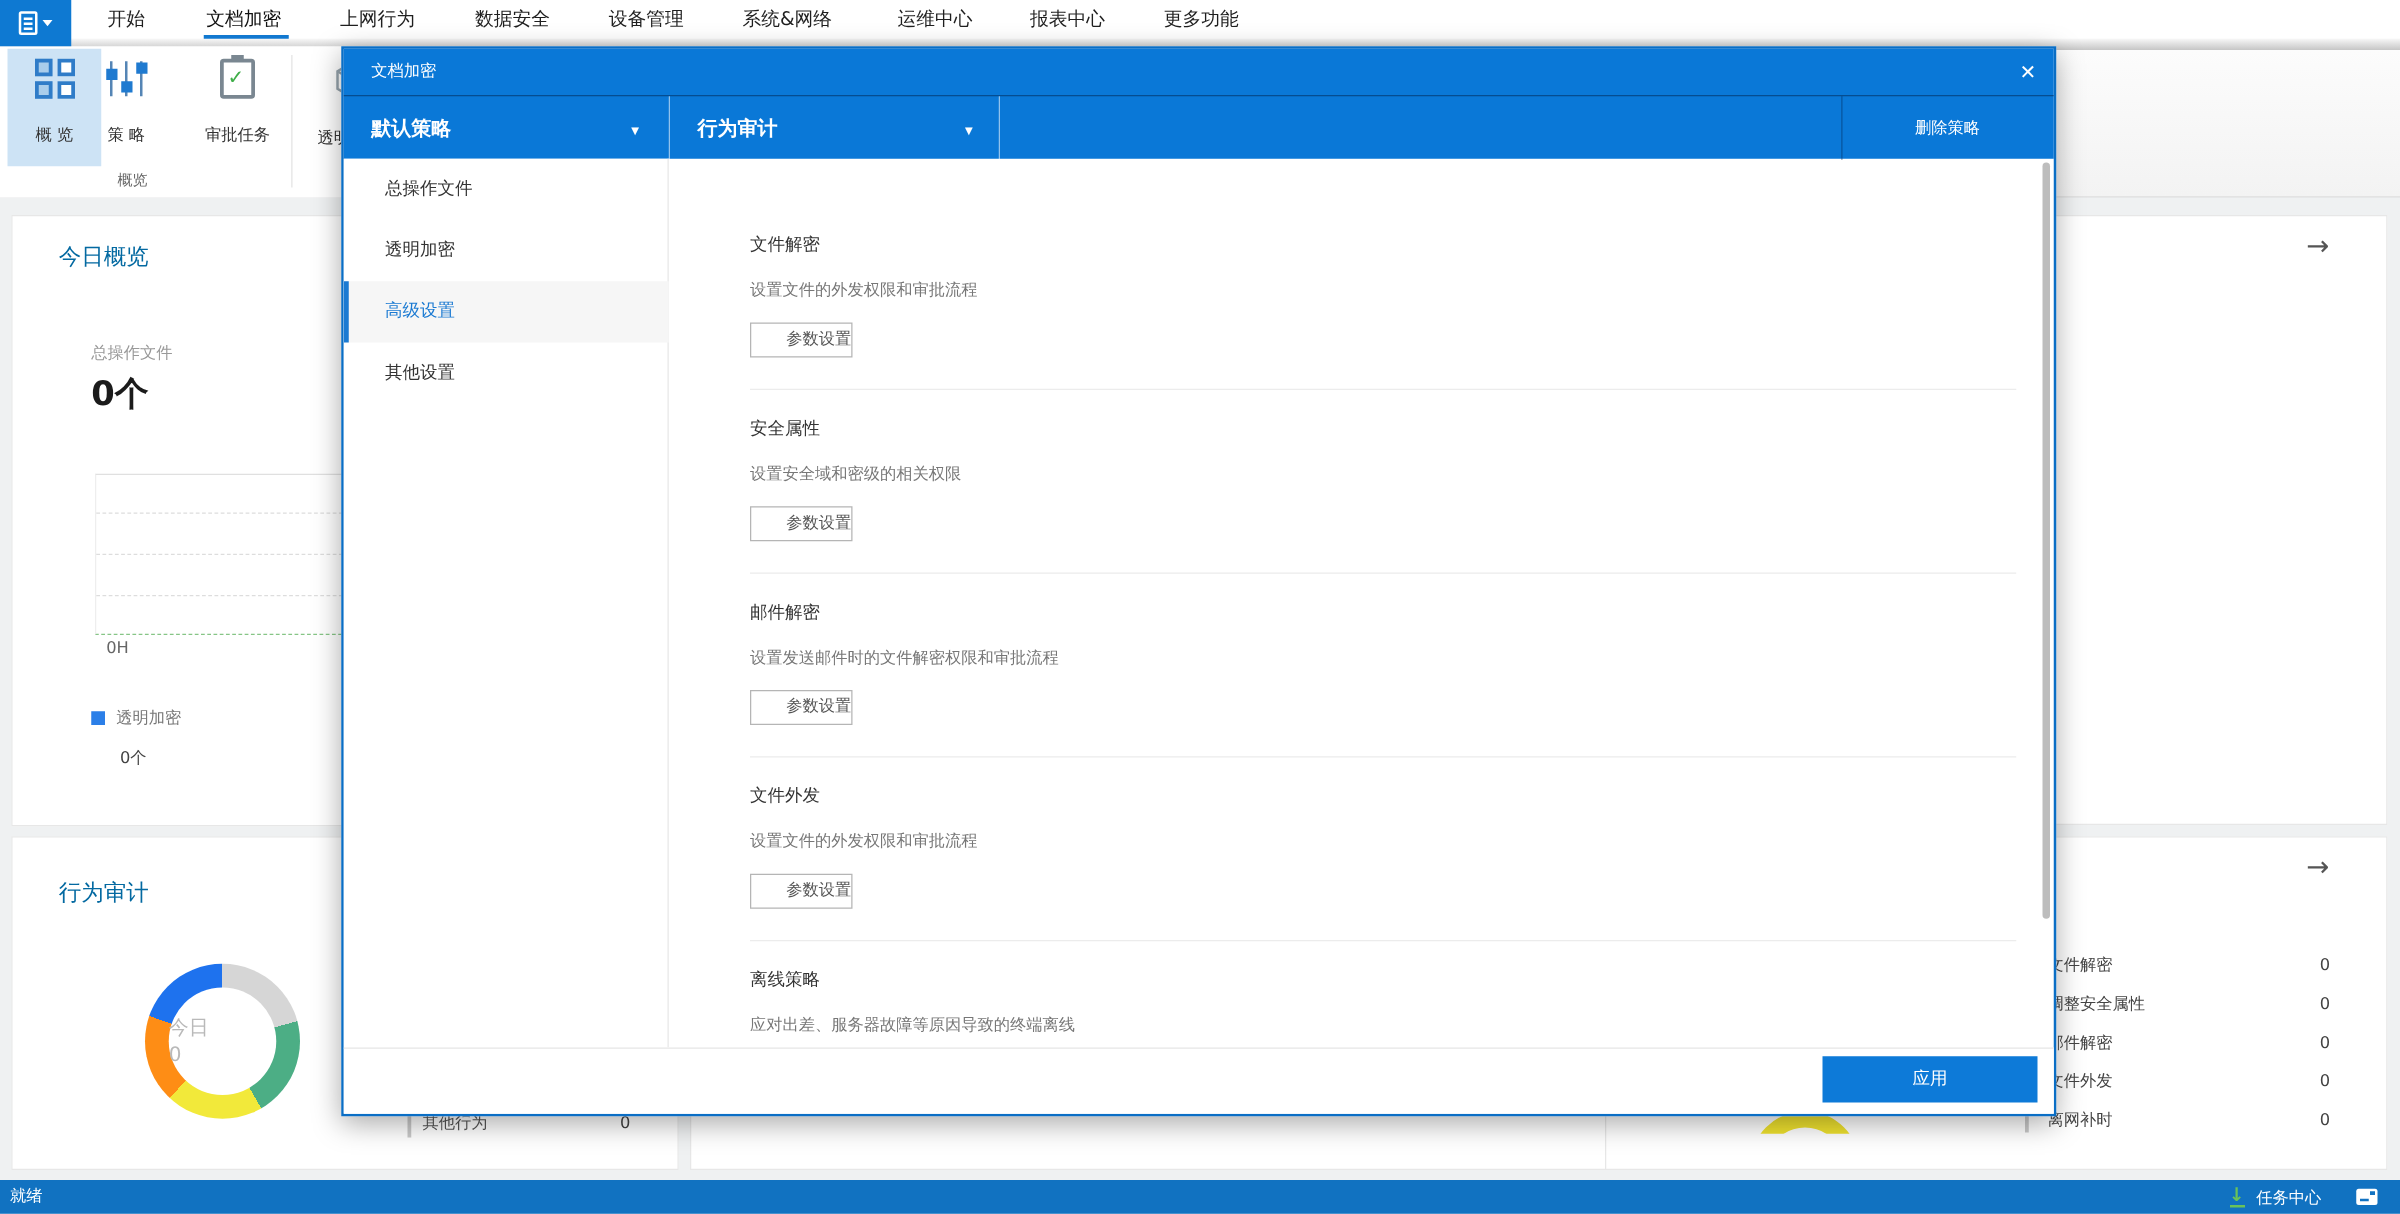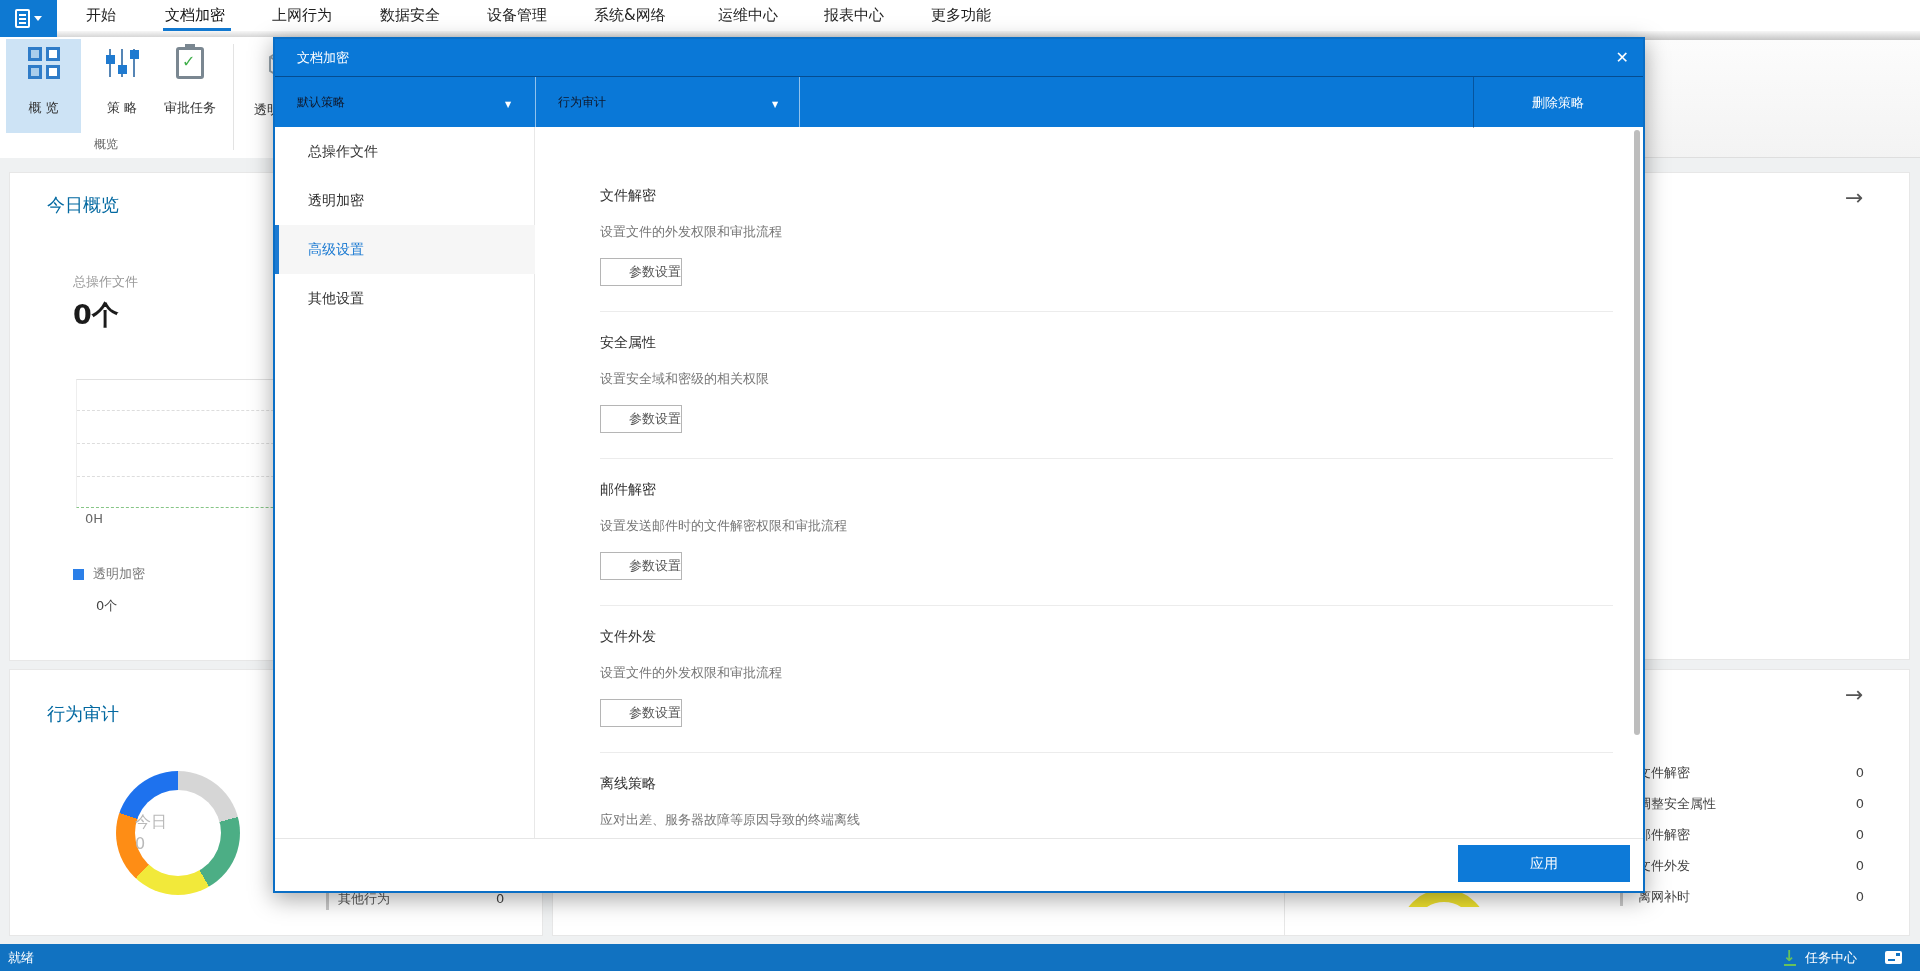--- a/index.html
+++ b/index.html
@@ -22,21 +22,21 @@
     background:linear-gradient(#f7f7f7,#c6c6c6); z-index:5; }
 
   
   .ribbon-bg { left:0; top:40px; width:1920px; height:118px;
     background:linear-gradient(#fcfcfc,#f3f3f3); border-bottom:1px solid #dedede; z-index:6; }
   .ribbon-panel { left:0; top:37px; width:492px; height:121px; background:#ffffff; z-index:7; }
   .rbtn { position:absolute; top:2px; height:94px; display:flex; flex-direction:column;
     align-items:center; justify-content:flex-start; padding-top:8px; cursor:pointer; }
   .rbtn .lbl { font-size:13px; color:#333; margin-top:20px; white-space:nowrap; }
   .rbtn-overview { left:6px; width:75px; background:#cde3f5; }
-  .rbtn-policy { left:93px; width:58px;text-align:center; }
+  .rbtn-policy { left:72px; width:58px;text-align:center; }
   .rbtn-approval { left:150px; width:80px; }
   .rbtn-transparent { left:238px; width:84px; }
   .ribbon-sep { position:absolute; left:233px; top:7px; width:1px; height:106px; background:#e3e3e3; }
   .rgroup { position:absolute; left:0; top:99px; width:212px; text-align:center;
     font-size:12px; color:#666; }
   .grid-ic { width:32px; height:32px; display:grid; grid-template-columns:14px 14px;
     grid-template-rows:14px 14px; gap:4px; }
   .grid-ic b { border:3px solid #2f7cc8; background:#fff; }
   .grid-ic b.f { background:#a9cdeb; }
   .sl-ic { width:34px; height:32px; position:relative; }
@@ -75,21 +75,21 @@
 
   
   .dialog { left:273px; top:37px; width:1372px; height:856px; background:#fff;
     border:2px solid #0a6ec5; box-shadow:0 6px 22px rgba(0,0,0,.35); z-index:50; }
   .dlg-titlebar { position:absolute; left:0; top:0; width:100%; height:37px; background:#0a78d7; }
   .dlg-title { position:absolute; left:22px; top:0; height:37px; line-height:37px; font-size:13px; color:#fff; }
   .dlg-close { position:absolute; right:14px; top:0; height:37px; line-height:37px; font-size:16px; color:#fff; cursor:pointer; }
   .dlg-toolbar { position:absolute; left:0; top:37px; width:100%; height:51px; background:#0a78d7;
     border-top:1px solid rgba(0,25,60,.45); }
   .dd { position:absolute; top:0; height:51px; cursor:pointer; }
-  .dd .t { position:absolute; left:22px; height:51px; line-height:51px; font-size:12px; color:#0f172a; }
+  .dd .t { position:absolute; left:22px; height:51px; line-height:51px; font-size:16px; color:#ffffff;font-weight:bold; }
   .dd .c { position:absolute; top:23px; font-size:8px; color:#fff; }
   .tb-sep { position:absolute; top:0; width:1px; height:51px; background:rgba(255,255,255,.55); }
   .tb-sep.dark { background:rgba(0,30,70,.4); }
   .del-btn { position:absolute; left:1198px; top:0; width:170px; height:51px; line-height:51px;
     text-align:center; font-size:13px; color:#fff; cursor:pointer; }
   .dlg-side { position:absolute; left:0; top:88px; width:260px; height:711px; background:#fff;
     border-right:1px solid #e8e8e8; }
   .side-item { position:absolute; left:0; width:260px; height:49px; line-height:49px;
     padding-left:33px; font-size:14px; color:#333; cursor:pointer; }
   .side-item.sel { background:#f6f6f6; border-left:4px solid #1b7ad2; padding-left:29px; color:#1b7ad2; }

